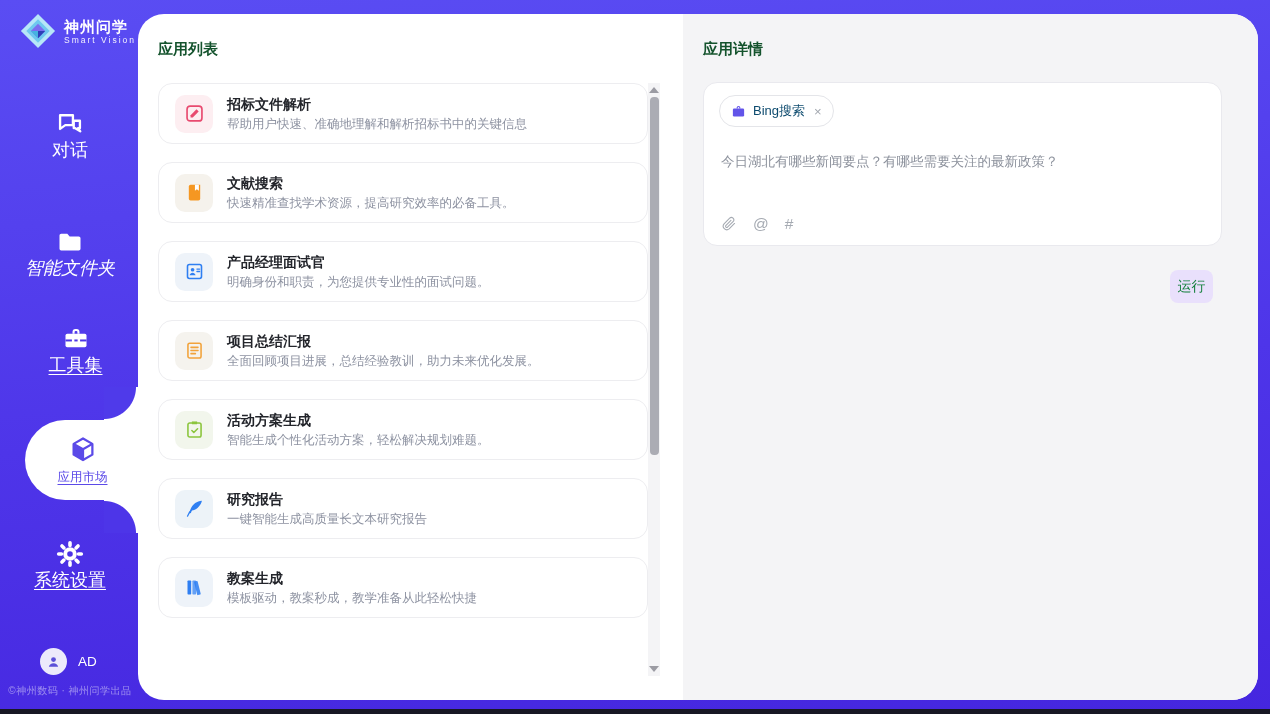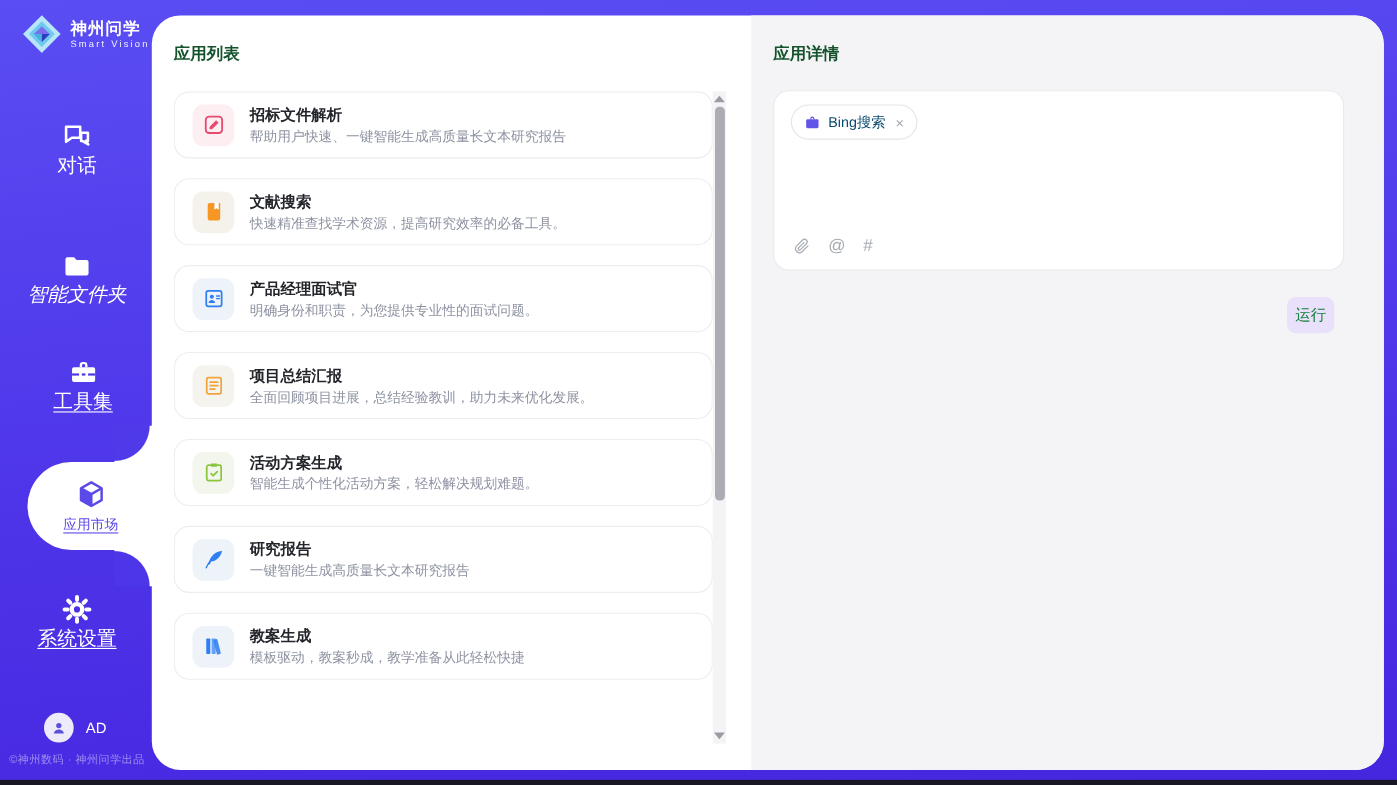--- a/index.html
+++ b/index.html
@@ -155,21 +155,21 @@
     <div class="list-viewport" id="app-list">
   <div class="app-card">
     <div class="app-ic" style="background: rgb(253, 238, 241); color: rgb(232, 74, 111);">
             <svg viewBox="0 0 24 24" fill="none" stroke="currentColor" stroke-width="1.9">
               <rect x="3.5" y="3.5" width="17" height="17" rx="3.5"></rect>
               <path d="M14.3 7.2l2.5 2.5L10 16.5H7.5V14z" fill="currentColor" stroke="none"></path>
             </svg>
           </div>
     <div class="app-tx">
       <div class="app-title">招标文件解析</div>
-      <div class="app-desc">帮助用户快速、一键智能生成高质量长文本研究报告</div>
+      <div class="app-desc">帮助用户快速、准确地理解和解析招标书中的关键信息</div>
     </div>
   </div>
 
   <div class="app-card">
     <div class="app-ic" style="background: rgb(245, 242, 236); color: rgb(245, 151, 34);">
             <svg viewBox="0 0 24 24" fill="currentColor">
               <path d="M5.5 5a2 2 0 012-2h11v16a2 2 0 01-2 2h-9a2 2 0 01-2-2z"></path>
               <path d="M12.5 3v7l2.2-1.7L17 10V3z" fill="#fff"></path>
             </svg>
           </div>
@@ -262,20 +262,21 @@
     <div class="detail-card">
       <div class="chip">
         <svg viewBox="0 0 24 24" fill="currentColor">
           <path d="M9 7V6a3 3 0 016 0v1h-1.8V6a1.2 1.2 0 00-2.4 0v1z"></path>
           <rect x="3" y="7" width="18" height="13" rx="2"></rect>
         </svg>
         <span class="chip-label">Bing搜索</span>
         <span class="chip-close">×</span>
       </div>
 
+      <div class="query-text">今日湖北有哪些新闻要点？有哪些需要关注的最新政策？</div>
 
       <div class="composer-icons" id="composer-icons">
           <span class="ci">
             <svg viewBox="0 0 24 24" fill="none" stroke="currentColor" stroke-width="1.6" stroke-linecap="round">
               <path d="M20.3 11.2l-8.1 8.1a5.4 5.4 0 01-7.6-7.6l8.4-8.4a3.6 3.6 0 015.1 5.1l-8.4 8.4a1.8 1.8 0 01-2.5-2.5l7.7-7.7"></path>
             </svg>
           </span>
           <span class="ci composer-glyph">@</span>
           <span class="ci composer-glyph">#</span>
         </div>

